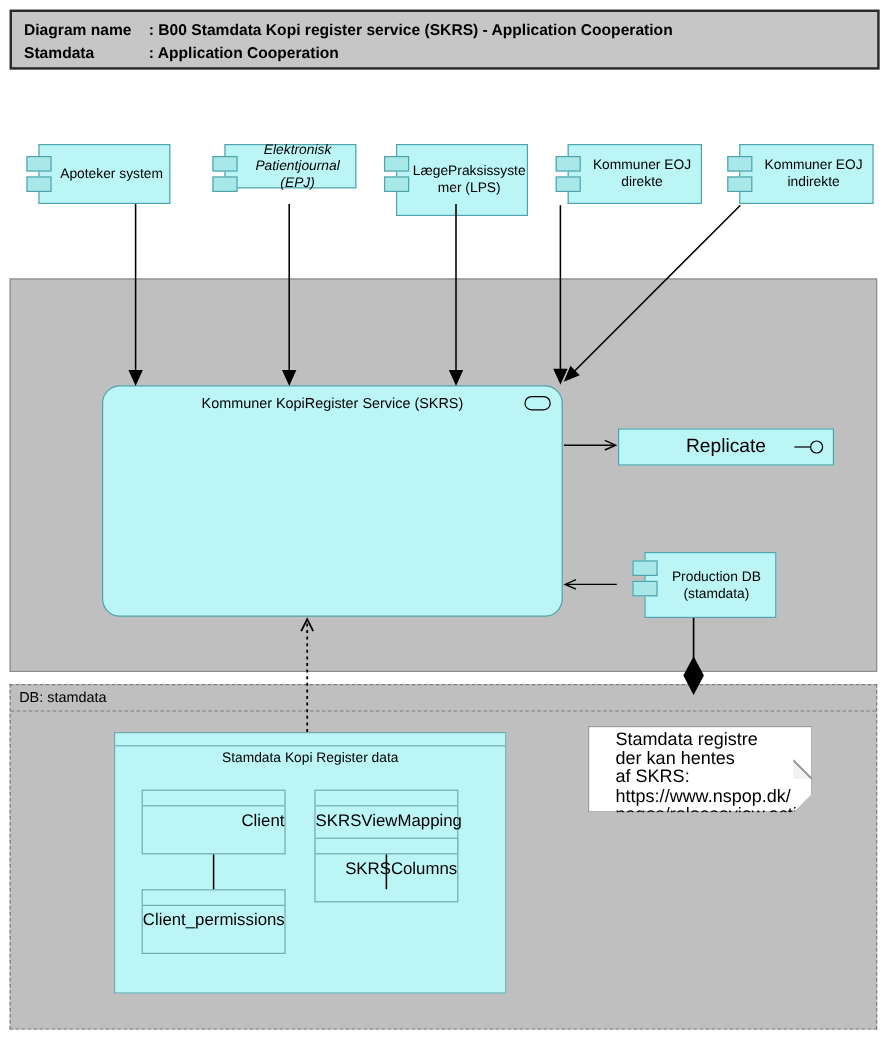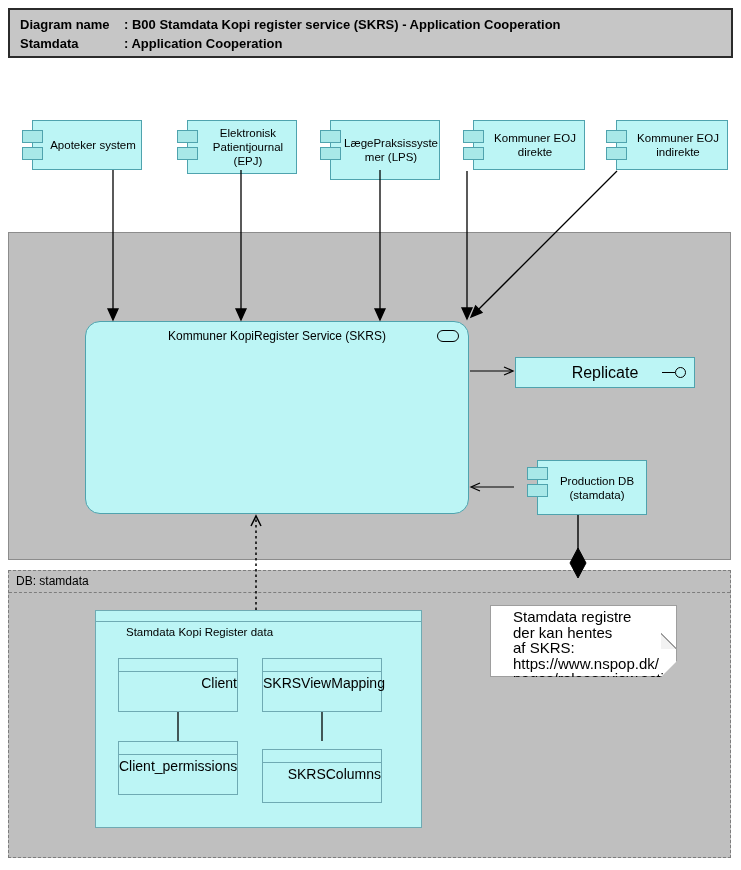--- a/index.html
+++ b/index.html
@@ -86,21 +86,21 @@
   .db-group .db-head{
     height:22px;border-bottom:1.6px dashed #7d7d7d;
     font-size:12px;color:#000;padding:3px 0 0 7px;
   }
 
   .databox{
     position:absolute;left:95px;top:610px;width:327px;height:218px;
     background:var(--cyan-fill);border:1.3px solid var(--inner-border);z-index:2;
   }
   .databox .strip{height:11px;border-bottom:1px solid var(--inner-border);}
-  .databox .title{text-align:left;font-size:11.5px;color:#000;padding-top:4px;margin-left:30px;}
+  .databox .title{text-align:center;font-size:11.5px;color:#000;padding-top:4px;}
 
   .classbox{
     position:absolute;width:120px;height:54px;
     background:var(--cyan-fill);border:1.2px solid var(--inner-border);z-index:3;
   }
   .classbox .top{height:13px;border-bottom:1px solid var(--inner-border);}
   .classbox .name{text-align:right;font-size:14px;color:#000;padding-top:3px;}
 
   .note{
     position:absolute;left:490px;top:577px;width:187px;height:72px;
@@ -131,21 +131,21 @@
       <span class="lbl">Stamdata</span>
       <span>: Application Cooperation</span>
     </div>
   </div>
 
   <div class="component" style="left:32px;top:120px;width:110px;height:50px;">
     <span class="comp-icon"><i></i><i></i></span>
     <span>Apoteker system</span>
   </div>
 
-  <div class="component" style="left:187px;top:120px;width:110px;height:54px;">
+  <div class="component" style="left:187px;top:120px;width:110px;height:37px;font-style:italic;">
     <span class="comp-icon"><i></i><i></i></span>
     <span>Elektronisk
 Patientjournal
 (EPJ)</span>
   </div>
 
   <div class="component" style="left:330px;top:120px;width:110px;height:60px;">
     <span class="comp-icon"><i></i><i></i></span>
     <span>LægePraksissyste
 mer (LPS)</span>
@@ -200,21 +200,21 @@
     <div class="name">Client</div>
   </div>
   <div class="classbox" style="left:118px;top:741px;">
     <div class="top"></div>
     <div class="name">Client_permissions</div>
   </div>
   <div class="classbox" style="left:262px;top:658px;">
     <div class="top"></div>
     <div class="name">SKRSViewMapping</div>
   </div>
-  <div class="classbox" style="left:262px;top:749px;">
+  <div class="classbox" style="left:262px;top:698px;">
     <div class="top"></div>
     <div class="name">SKRSColumns</div>
   </div>
 
   <div class="note">Stamdata registre der kan hentes
 af SKRS: https://www.nspop.dk/
 pages/releaseview.action?
 pageId=28872117</div>
   <div class="note-fold"></div>
 

